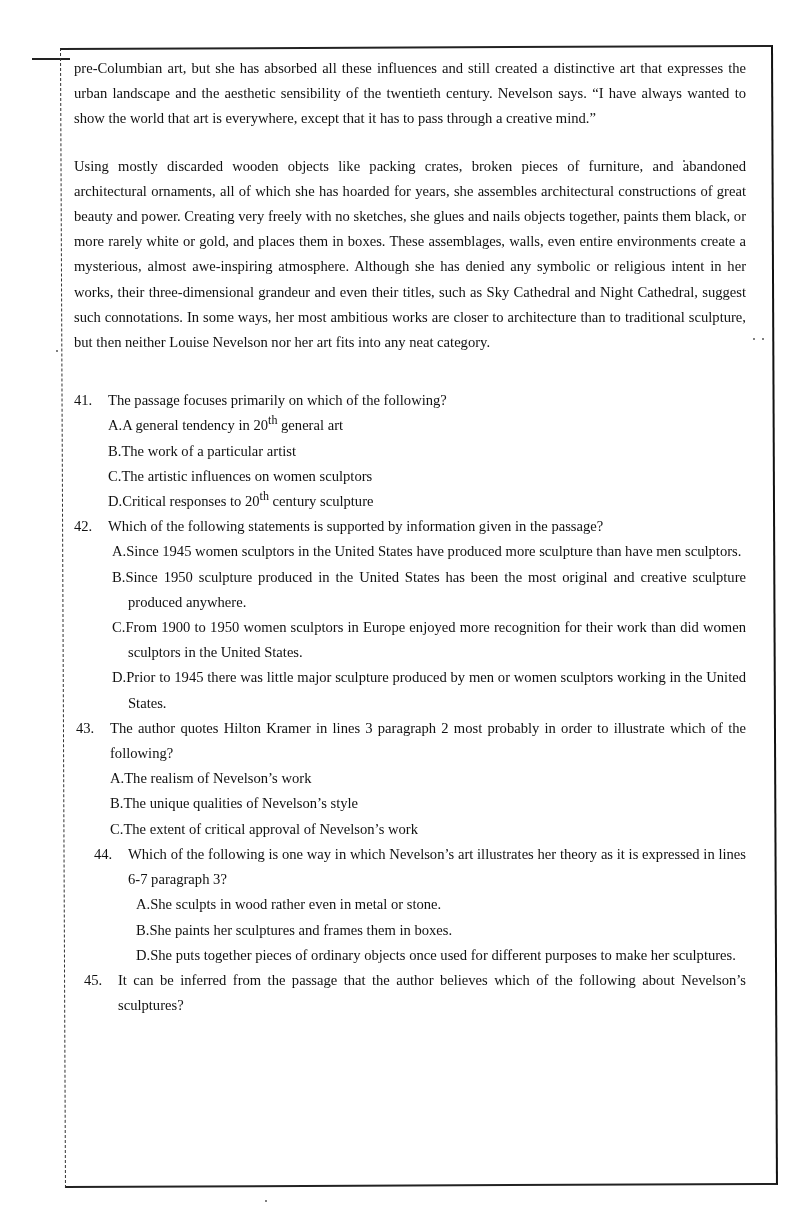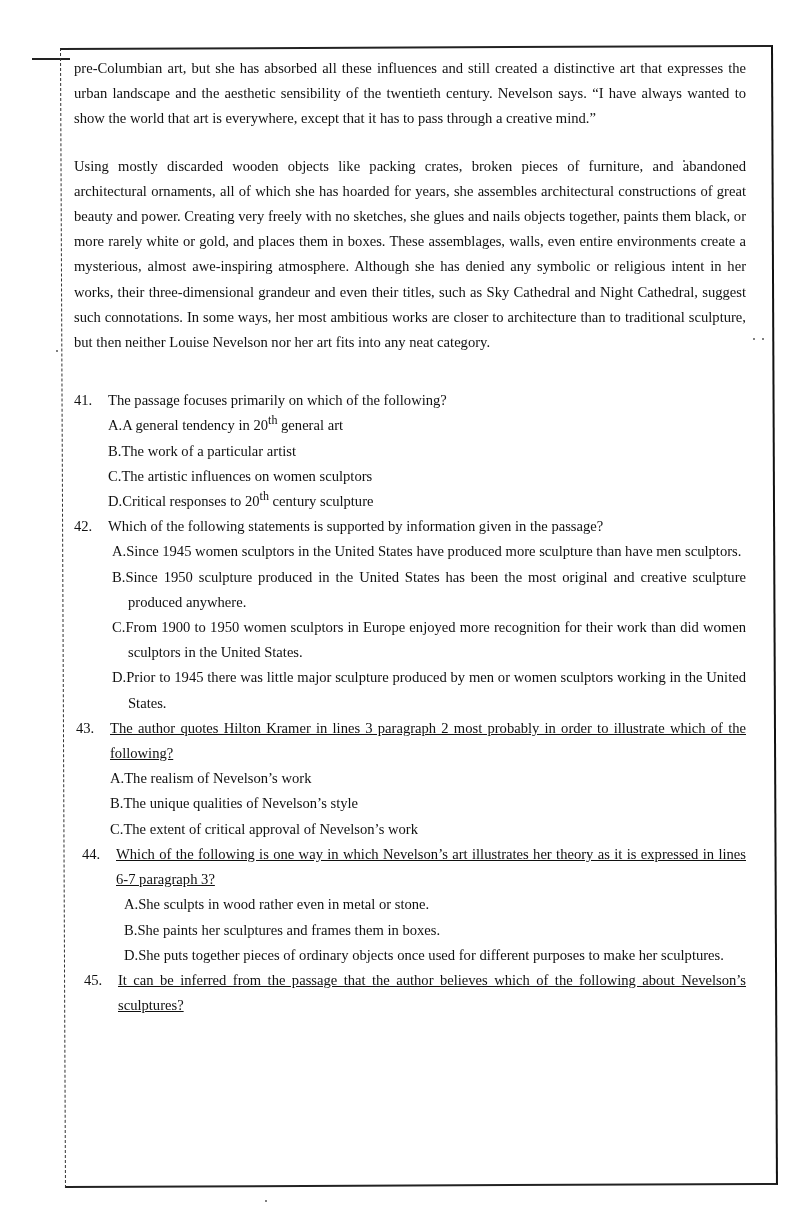--- a/index.html
+++ b/index.html
@@ -40,23 +40,23 @@
     line-height: 25.2px; text-align: justify;
     padding-left: 34px; text-indent: -34px;
   }
   .q-num { display: inline-block; width: 34px; text-indent: 0; }
   .options { margin: 0; padding: 0; list-style: none; }
   .option {
     line-height: 25.2px; text-align: justify;
     padding-left: 50px; text-indent: -16px;
   }
   .q42 .option { padding-left: 54px; }
-  .q43 .q-stem, .q44 .q-stem, .q45 .q-stem { padding-left: 34px; text-decoration: underline; }
+  .q43 .q-stem, .q44 .q-stem, .q45 .q-stem { padding-left: 34px; }
   .q43 { margin-left: 2px; }
-  .q44 { margin-left: 8px; }
+  .q44 { margin-left: 20px; }
   .q44 .option { padding-left: 46px; text-indent: -4px; }
   .q45 { margin-left: 10px; }
   sup { font-size: 12px; line-height: 0; font-family: Liberation Serif, serif; }
   .speck { position: absolute; width: 2px; height: 2px; background: #555; border-radius: 1px; }
 </style>
 </head>
 <body>
 
 <div class="corner-mark"></div>
 <div class="page-frame"></div>

